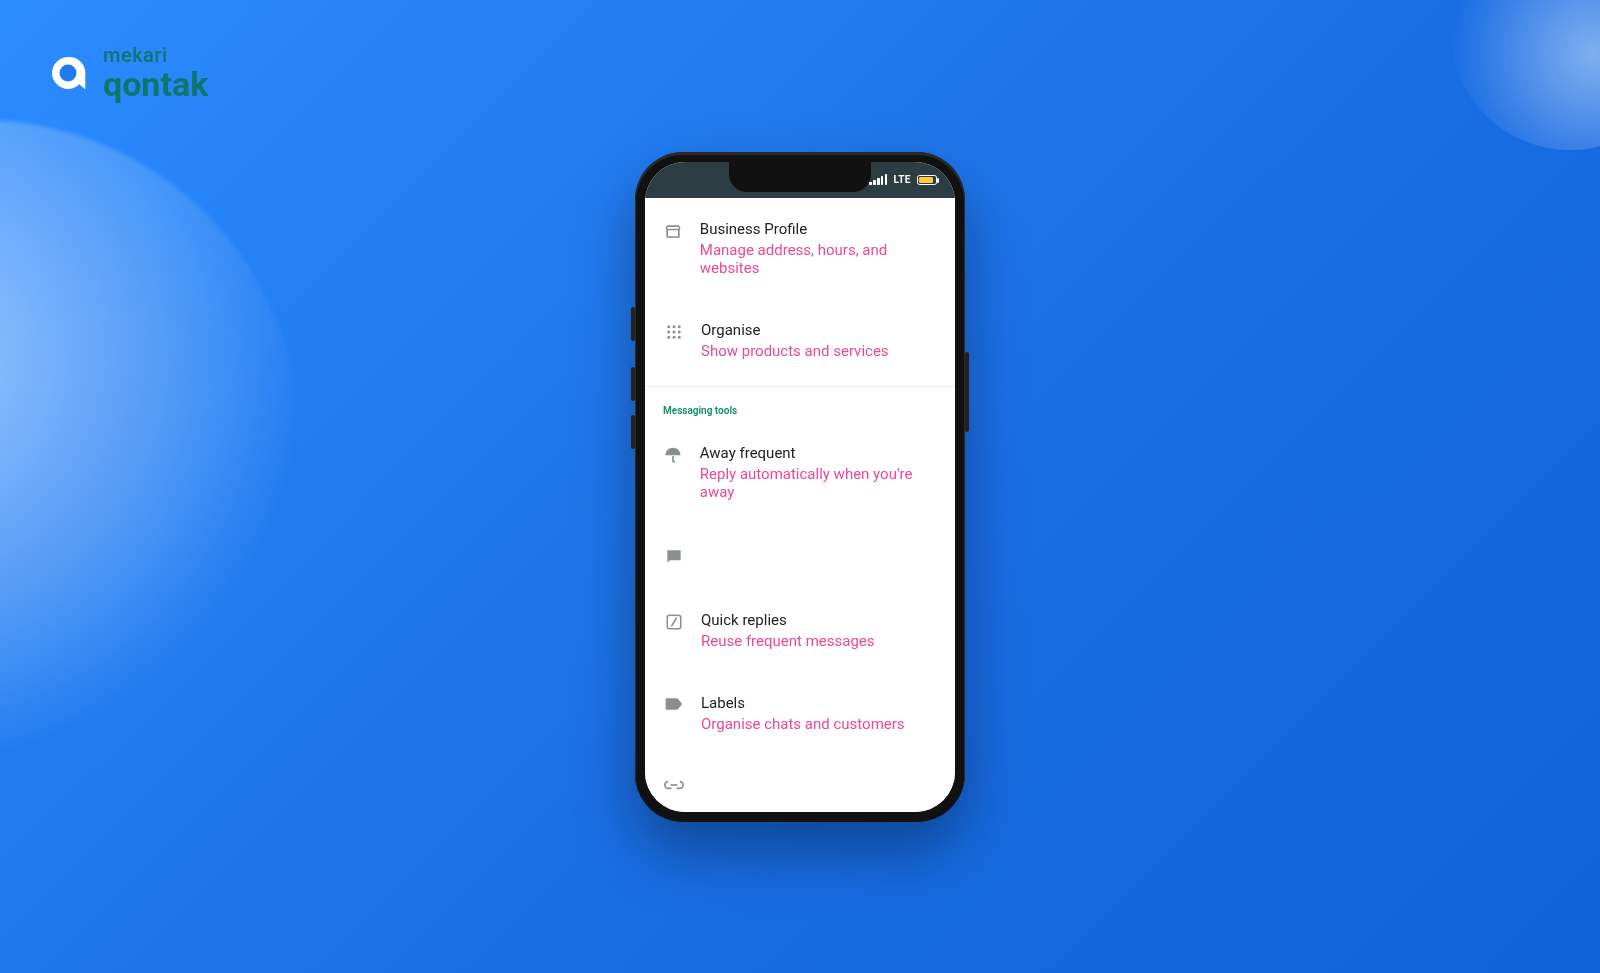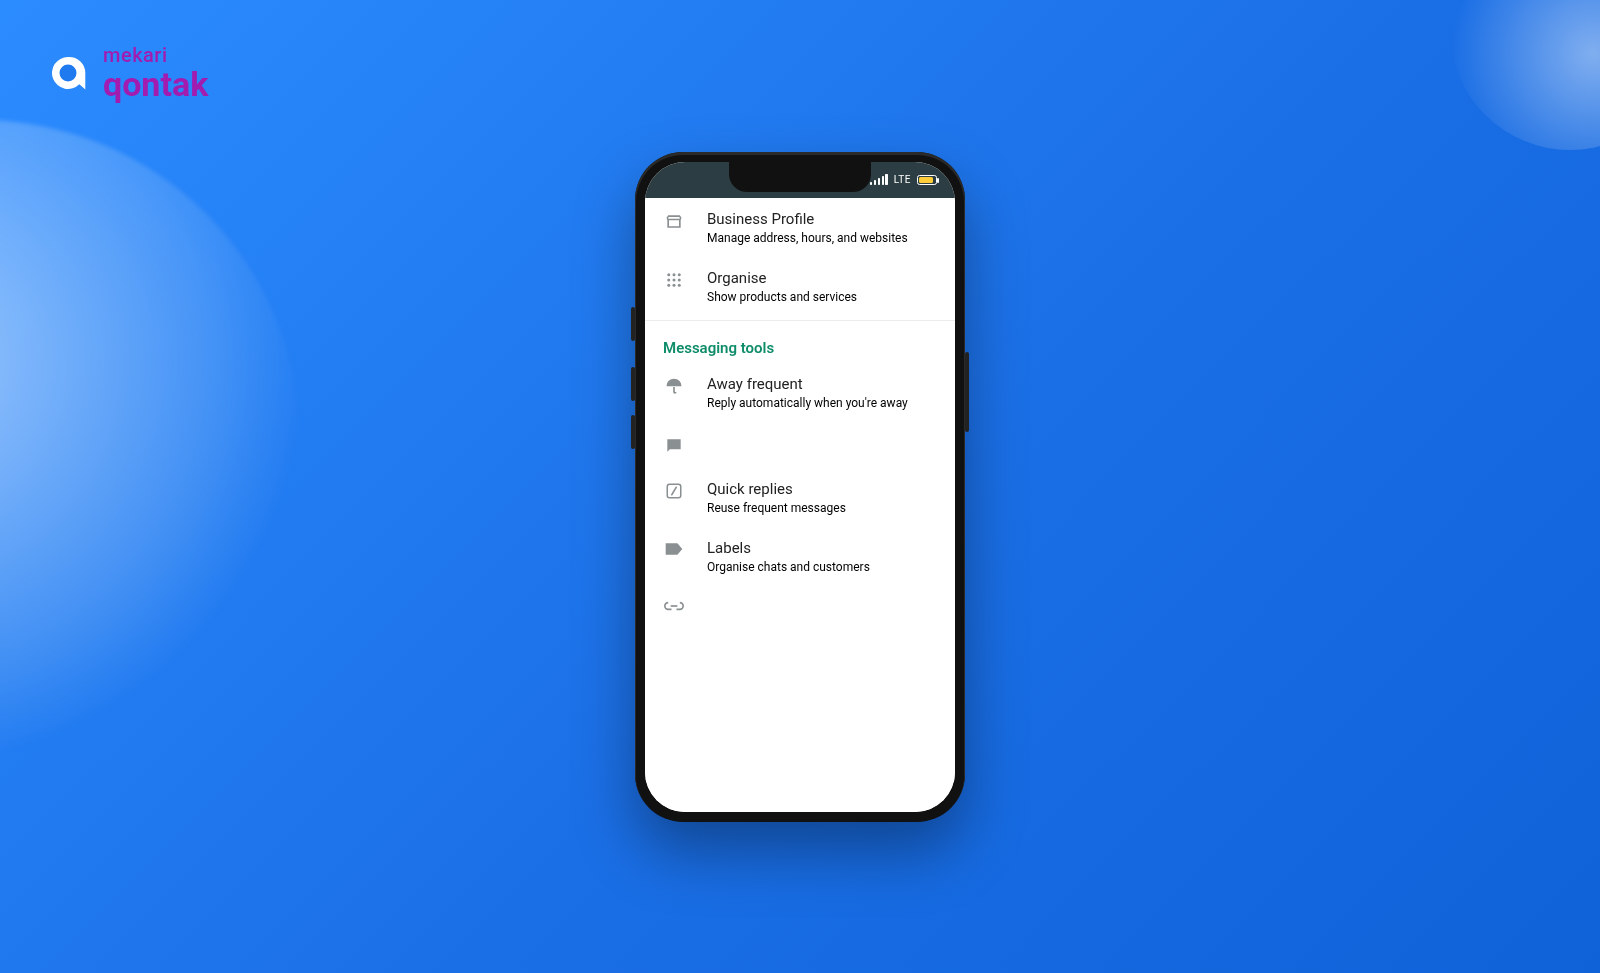--- a/index.html
+++ b/index.html
@@ -38,21 +38,21 @@
     }
 
     
     .logo {
       position: absolute;
       left: 45px;
       top: 45px;
       display: flex;
       align-items: center;
       gap: 12px;
-      color: #a21caf;
+      color: #0f766e;
     }
     .logo-icon svg { display:block; }
     .logo-text { display:flex; flex-direction: column; line-height: 1; }
     .logo-text .top    { font-size: 20px; font-weight: 500; letter-spacing: .5px; }
     .logo-text .bottom { font-size: 34px; font-weight: 700; margin-top: 2px; }
 
     
     .phone {
       position: absolute;
       left: 50%;
@@ -114,21 +114,21 @@
       color: #fff;
       font-size: 10px;
     }
     .signal-bars { display:flex; align-items:flex-end; gap:1.5px; height:11px;}
     .signal-bars span { width:2.4px; background:#fff; border-radius:.7px; }
     .signal-bars span:nth-child(1){height:3px}
     .signal-bars span:nth-child(2){height:5px}
     .signal-bars span:nth-child(3){height:7px}
     .signal-bars span:nth-child(4){height:9px}
     .signal-bars span:nth-child(5){height:11px}
-    .net { font-weight:400; letter-spacing:.5px }
+    .net { font-weight:700; letter-spacing:.5px }
     .battery {
       width:20px; height:10px; border:1px solid #fff; border-radius:2.5px;
       position:relative;
     }
     .battery::after{content:"";position:absolute;right:-3px;top:2.5px;width:2px;height:5px;background:#fff;border-radius:1px;}
     .battery .fill{position:absolute;left:1px;top:1px;bottom:1px;width:75%;background:#ffce3a;border-radius:1.5px;}
 
     .appbar {
       height: 58px;
       background: #2f4147;
@@ -139,37 +139,37 @@
       color: #fff;
     }
     .appbar .back svg{display:block}
     .appbar .title { font-size: 20px; font-weight: 500; }
 
     
     .content { flex:1; background:#fff; overflow-y:auto; }
     .list-item {
       display: flex;
       align-items: flex-start;
-      gap: 22px;
-      padding: 12px 18px;
+      gap: 16px;
+      padding: 22px 18px;
     }
     .list-item .icon {
       width: 22px;
       display:flex;
       justify-content:center;
       padding-top:2px;
       color:#8a8f91;
     }
     .list-item .icon svg{display:block}
     .list-item .text .title { font-size:15px; color:#222; }
-    .list-item .text .sub   { font-size:12px; color:#000000; margin-top:3px; }
+    .list-item .text .sub   { font-size:15px; color:#ec4899; margin-top:3px; }
     .divider { height:1px; background:#ececec; margin: 4px 0; }
     .section-label {
       padding: 14px 18px 6px;
-      font-size: 15px;
+      font-size: 10px;
       font-weight: 600;
       color: #0f8d6a;
     }
   </style>
 </head>
 <body>
 
 <div class="bg">
   <div class="blob-bl"></div>
   <div class="blob-tr"></div>

